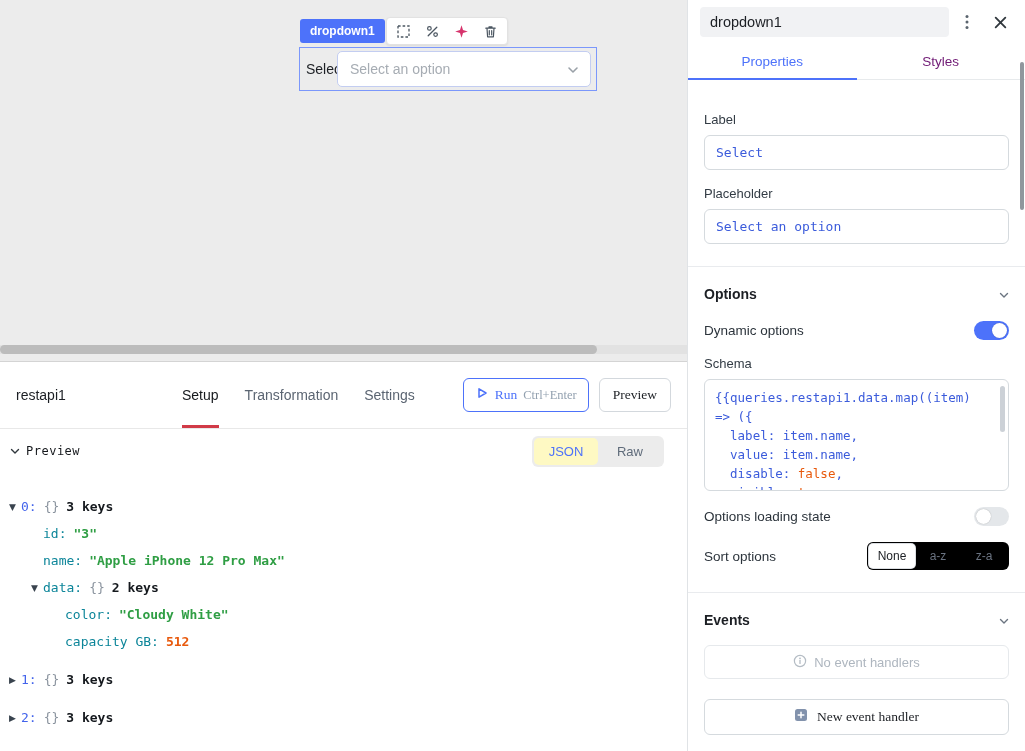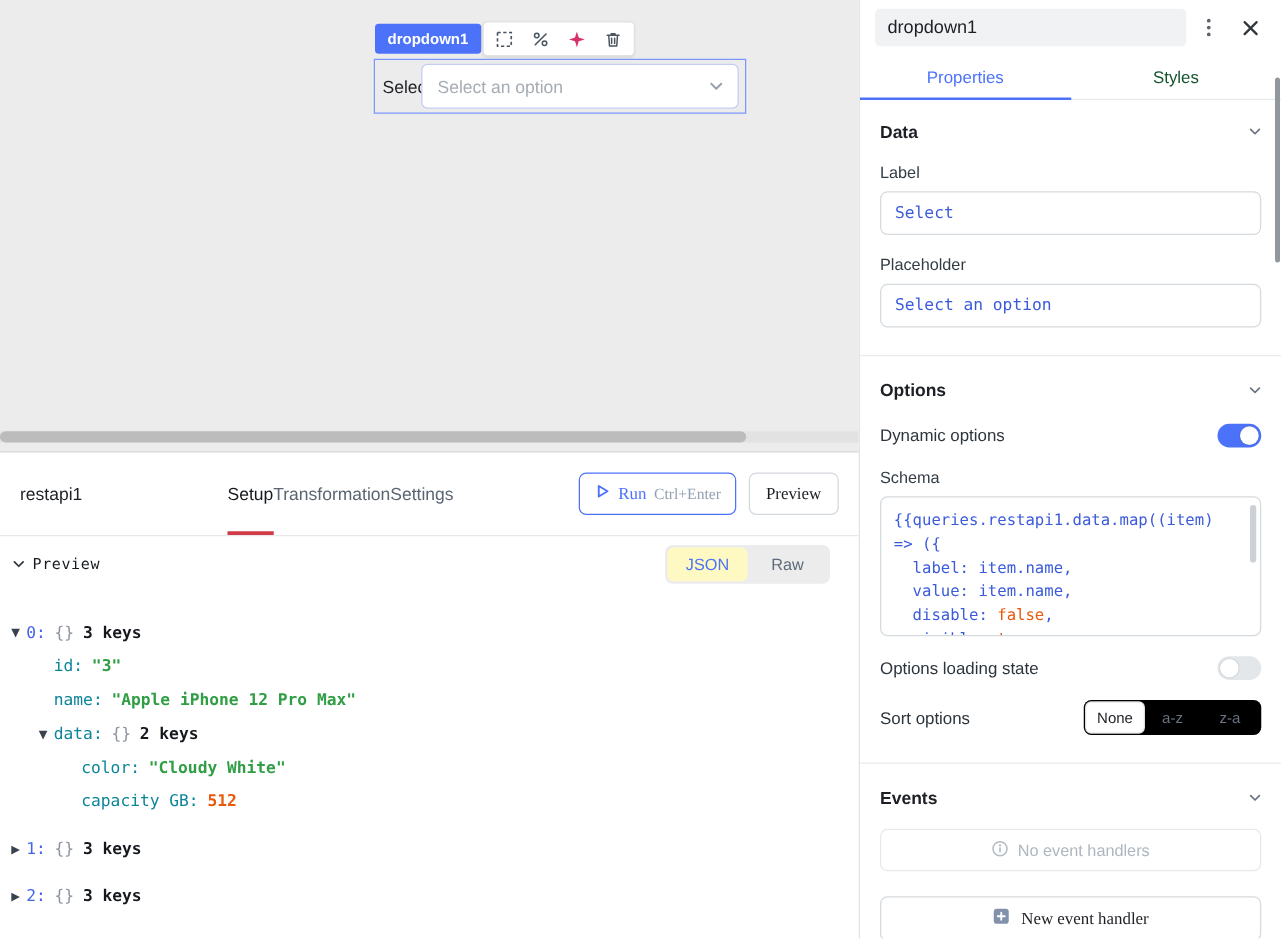--- a/index.html
+++ b/index.html
@@ -20,21 +20,21 @@
   .widget-select{position:absolute;left:337px;top:51px;width:254px;height:36px;background:#fff;border:1px solid #c3cdf1;
     border-radius:5px;display:flex;align-items:center;justify-content:space-between;padding:0 11px 0 12px;cursor:pointer}
   .widget-placeholder{color:#a6acb3;font-size:14px}
   .hscroll-track{position:absolute;left:0;top:345px;width:687px;height:9px;background:#e2e2e2}
   .hscroll-thumb{position:absolute;left:0;top:0;width:597px;height:9px;background:#bcbcbc;border-radius:5px}
 
   
   .query-panel{position:absolute;left:0;top:361px;width:687px;height:390px;background:#fff;border-top:1px solid #d4d4d4}
   .qp-header{height:67px;border-bottom:1px solid #e8e8e8;display:flex;align-items:stretch;padding:0 16px}
   .qp-name{align-self:center;font-size:14px;color:#1c1f24;width:166px}
-  .qp-tabs{display:flex;align-items:stretch}
+  .qp-tabs{display:flex;gap:26px;align-items:stretch}
   .qp-tab{display:flex;align-items:center;font-size:14px;color:#5b6572;border-bottom:3px solid transparent;padding-top:3px;cursor:pointer}
   .qp-tab.active{color:#16191d;font-weight:500;border-bottom-color:var(--setup-tab-accent,#d13a47)}
   .qp-actions{margin-left:auto;display:flex;align-items:center;gap:10px}
   .run-btn{display:flex;align-items:center;gap:6px;height:34px;padding:0 11px;border:1px solid var(--accent,#4d72fa);
     border-radius:6px;background:#fff;color:var(--accent,#4d72fa);font-size:13.5px;font-weight:500}
   .run-shortcut{color:#93a1b0;font-weight:400;font-size:12.5px}
   .preview-btn{height:34px;padding:0 13px;border:1px solid #d3d8dd;border-radius:6px;background:#fff;color:#1c1f24;font-size:13.5px}
   .qp-subheader{height:44px;display:flex;align-items:center;padding:0 10px}
   .preview-collapse{display:flex;align-items:center;gap:6px;cursor:pointer}
   .preview-collapse span{font-family:"DejaVu Sans Mono","Liberation Mono",monospace;font-size:12px;color:#16191d;letter-spacing:.5px}
@@ -56,21 +56,21 @@
   .v-string{color:var(--string-green,#2f9e44)}
   .v-number{color:var(--number-orange,#e8590c)}
 
   
   .inspector{position:absolute;left:687px;top:0;width:338px;height:751px;background:#fff;border-left:1px solid #e0e3e6;display:flex;flex-direction:column}
   .insp-header{display:flex;align-items:center;padding:7px 10px 7px 12px;gap:5px}
   .insp-title{flex:1;height:30px;background:#f1f2f4;border-radius:4px;display:flex;align-items:center;padding:0 10px;font-size:14.5px;color:#1c1f24;cursor:text}
   .icon-btn{width:26px;height:26px;display:flex;align-items:center;justify-content:center;cursor:pointer}
   .close-btn{width:30px;height:30px;display:flex;align-items:center;justify-content:center;cursor:pointer}
   .insp-tabs{display:flex;border-bottom:1px solid #e7eaec}
-  .insp-tab{flex:1;height:36px;display:flex;align-items:center;justify-content:center;font-size:13.5px;color:#14532d;
+  .insp-tab{flex:1;height:36px;display:flex;align-items:center;justify-content:center;font-size:13.5px;color:#701a75;
     border-bottom:2px solid transparent;margin-bottom:-1px;cursor:pointer}
   .insp-tab.active{color:var(--accent,#4d72fa);border-bottom-color:var(--accent,#4d72fa);font-weight:500}
   .insp-body{flex:1;padding:16px 16px 0;overflow:hidden}
   .section-header{display:flex;align-items:center;justify-content:space-between;cursor:pointer}
   .section-header.mt{margin-top:18px}
   .section-title{font-size:14px;font-weight:600;color:#1c1f24}
   .field-label{font-size:13px;color:#333c45;margin-top:16px}
   .text-input{margin-top:8px;height:35px;border:1px solid #d5dade;border-radius:6px;display:flex;align-items:center;
     padding:0 11px;font-family:"DejaVu Sans Mono","Liberation Mono",monospace;font-size:13px;color:var(--code-blue,#3b5bdb);cursor:text}
   .divider{border-top:1px solid #e9ebee;margin:22px -16px 0}
@@ -228,28 +228,20 @@
       </div>
     </div>
 
     <div class="insp-tabs">
       <div class="insp-tab active">Properties</div>
       <div class="insp-tab">Styles</div>
     </div>
 
     <div class="insp-body">
 
-      <div class="section-header">
-        <span class="section-title">Data</span>
-        <span>
-          <svg width="10" height="7" viewBox="0 0 10 7">
-              <path d="M1.5 1.5L5 5l3.5-3.5" fill="none" stroke="#6b7480" stroke-width="1.4" stroke-linecap="round" stroke-linejoin="round"></path>
-            </svg>
-        </span>
-      </div>
       <div class="field-label">Label</div>
       <div class="text-input">Select</div>
       <div class="field-label">Placeholder</div>
       <div class="text-input">Select an option</div>
 
       <div class="divider"></div>
 
       <div class="section-header mt">
         <span class="section-title">Options</span>
         <span>

